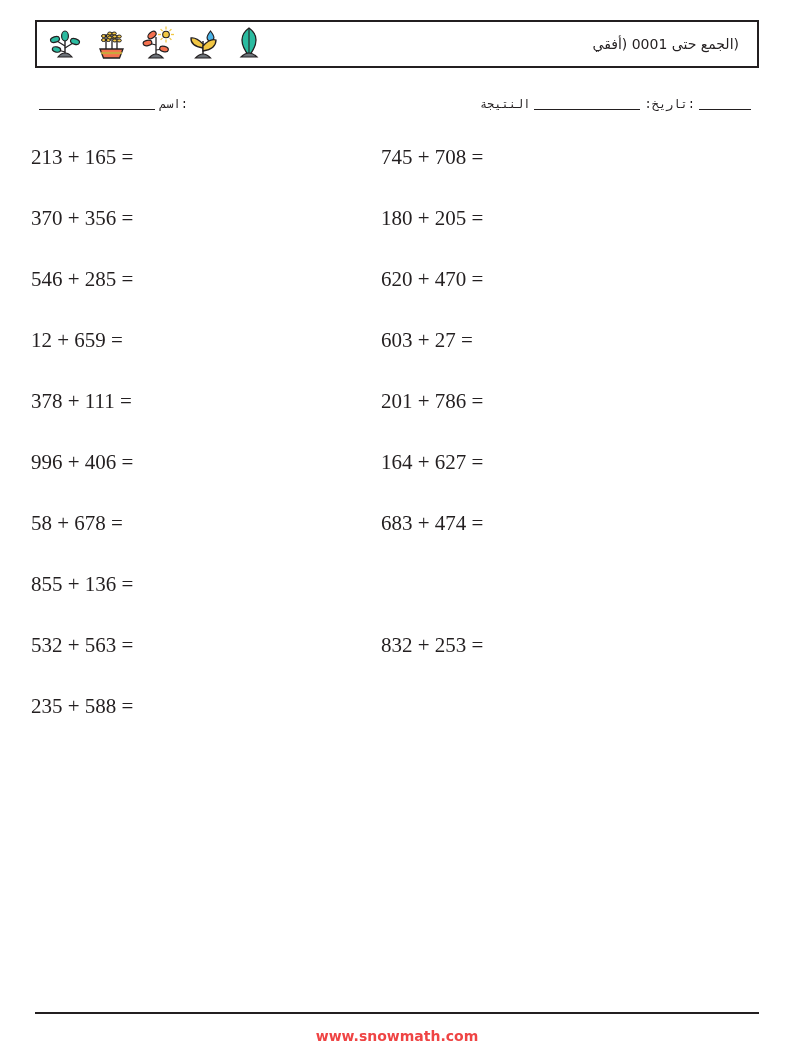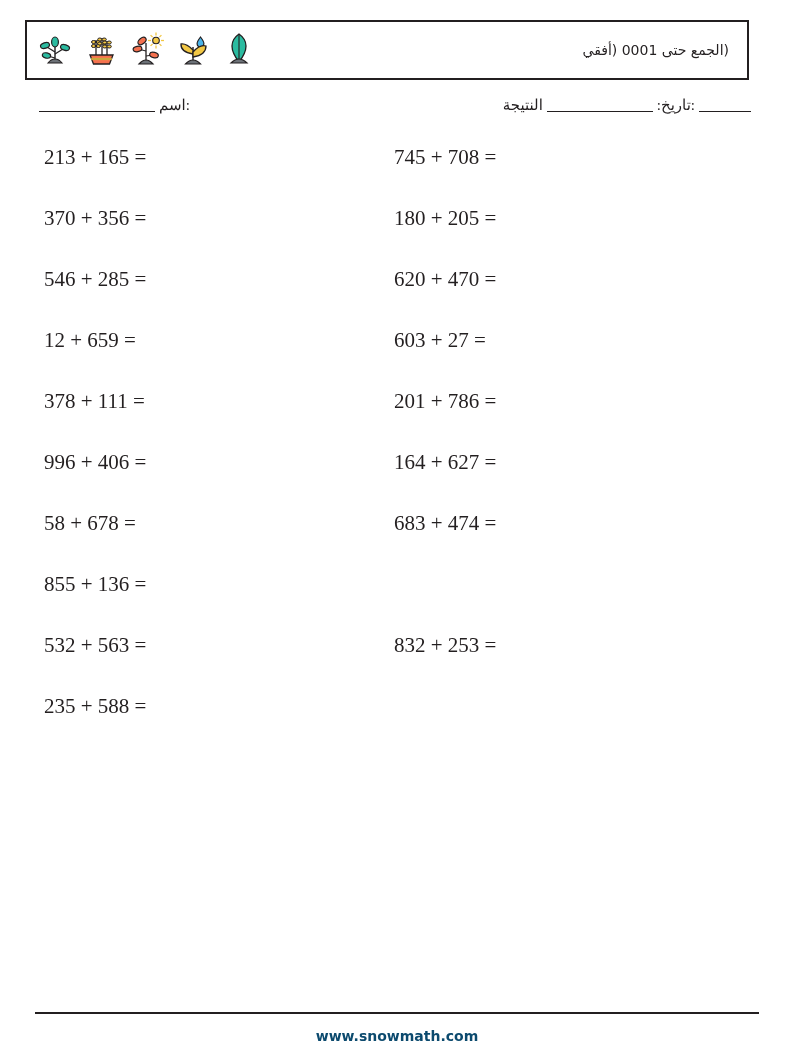--- a/index.html
+++ b/index.html
@@ -13,24 +13,24 @@
     height: 1053px;
     position: relative;
     font-family: "Liberation Serif", "DejaVu Serif", serif;
     color: #231f20;
     overflow: hidden;
   }
 
   
   .header-box {
     position: absolute;
-    left: 25px;
+    left: 35px;
     top: 20px;
     width: 724px;
-    height: 60px;
+    height: 48px;
     border: 2px solid #231f20;
     box-sizing: border-box;
     display: flex;
     align-items: center;
     justify-content: space-between;
     padding: 0 14px 0 8px;
   }
   .header-icons {
     display: flex;
     align-items: flex-end;
@@ -69,37 +69,37 @@
     white-space: nowrap;
   }
   .meta-right {
     position: absolute;
     right: 4px;
     top: 0;
     direction: rtl;
     white-space: nowrap;
   }
   .meta-label {
-    font-family: Liberation Serif, serif;
-    font-size: 15px;
+    font-family: Liberation Mono, monospace;
+    font-size: 12px;
   }
   .rule-sm {
     display: inline-block;
     border-bottom: 1px solid #231f20;
     vertical-align: -2px;
     margin: 0 4px;
   }
   .rule-name  { width: 116px; }
   .rule-date  { width: 106px; }
   .rule-score { width: 52px; }
 
   
   .problems {
     position: absolute;
-    left: 34px;
+    left: 21px;
     top: 143px;
     width: 724px;
   }
   .prob-row {
     display: flex;
     height: 61px;
     align-items: flex-start;
   }
   .prob-cell {
     width: 340px;
@@ -122,21 +122,21 @@
   }
   .footer-text {
     position: absolute;
     left: 0;
     top: 1028px;
     width: 794px;
     text-align: center;
     font-family: "DejaVu Sans", "Liberation Sans", sans-serif;
     font-size: 14px;
     font-weight: 700;
-    color: #0c4a6e;
+    color: #ef4444;
   }
 </style>
 </head>
 <body>
 
 <div class="header-box">
 
   <div class="header-icons">
 
     <svg width="40" height="40" viewBox="0 0 40 40">

